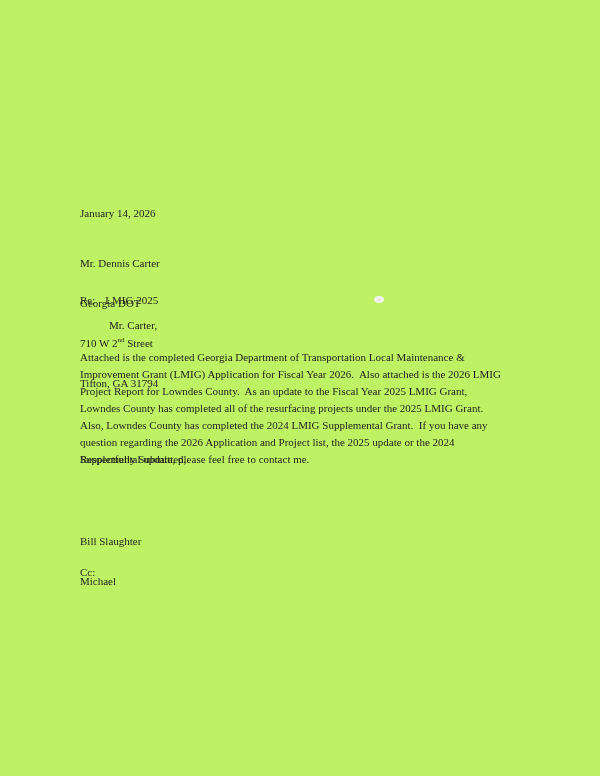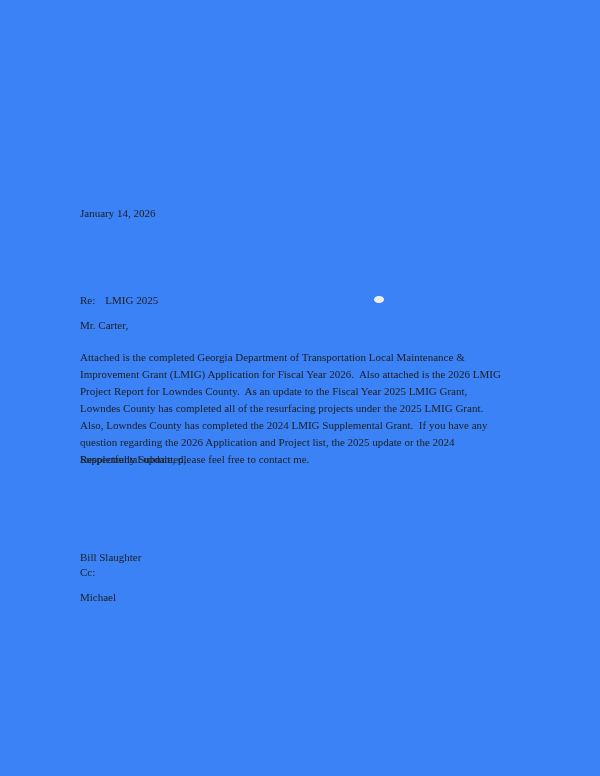--- a/index.html
+++ b/index.html
@@ -4,40 +4,40 @@
 <style>
   html, body {
     margin: 0;
     padding: 0;
     background: #ffffff;
   }
   .page {
     position: relative;
     width: 600px;
     height: 776px;
-    background: #3b82f6;
+    background: #bef264;
     overflow: hidden;
     font-family: "Liberation Serif", "DejaVu Serif", serif;
     color: #1e1e1e;
   }
   .block {
     position: absolute;
     left: 80px;
     font-size: 11px;
     line-height: 13.4px;
     white-space: pre;
     color: #1e1e1e;
   }
   .date-line        { top: 207px; }
   .recipient-block  { top: 230px; }
   .re-line          { top: 294px; }
-  .salutation-line  { top: 319px; }
+  .salutation-line  { top: 319px; margin-left: 29px; }
   .body-paragraph   { top: 349px; line-height: 17px; }
   .closing-line     { top: 453px; }
-  .signature-block  { top: 524px; }
+  .signature-block  { top: 508px; }
   .cc-label         { top: 566px; }
   .cc-names         { top: 544px; left: 112px; }
   .re-value         { margin-left: 10px; }
   sup.ordinal {
     font-size: 7px;
     vertical-align: super;
     line-height: 0;
   }
   .scan-smudge {
     position: absolute;
@@ -49,20 +49,26 @@
     border-radius: 50%;
   }
 </style>
 </head>
 <body>
 
 <div class="page">
 
   <div class="block date-line">January 14, 2026</div>
 
+  <div class="block recipient-block">
+    <div>Mr. Dennis Carter</div>
+    <div>Georgia DOT</div>
+    <div><span>710 W 2</span><sup class="ordinal">nd</sup><span> Street</span></div>
+    <div>Tifton, GA 31794</div>
+  </div>
 
   <div class="block re-line"><span>Re:</span><span class="re-value">LMIG 2025</span></div>
 
   <div class="scan-smudge"></div>
 
   <div class="block salutation-line">Mr. Carter,</div>
 
   <div class="block body-paragraph">Attached is the completed Georgia Department of Transportation Local Maintenance &amp;
 Improvement Grant (LMIG) Application for Fiscal Year 2026.  Also attached is the 2026 LMIG
 Project Report for Lowndes County.  As an update to the Fiscal Year 2025 LMIG Grant,

